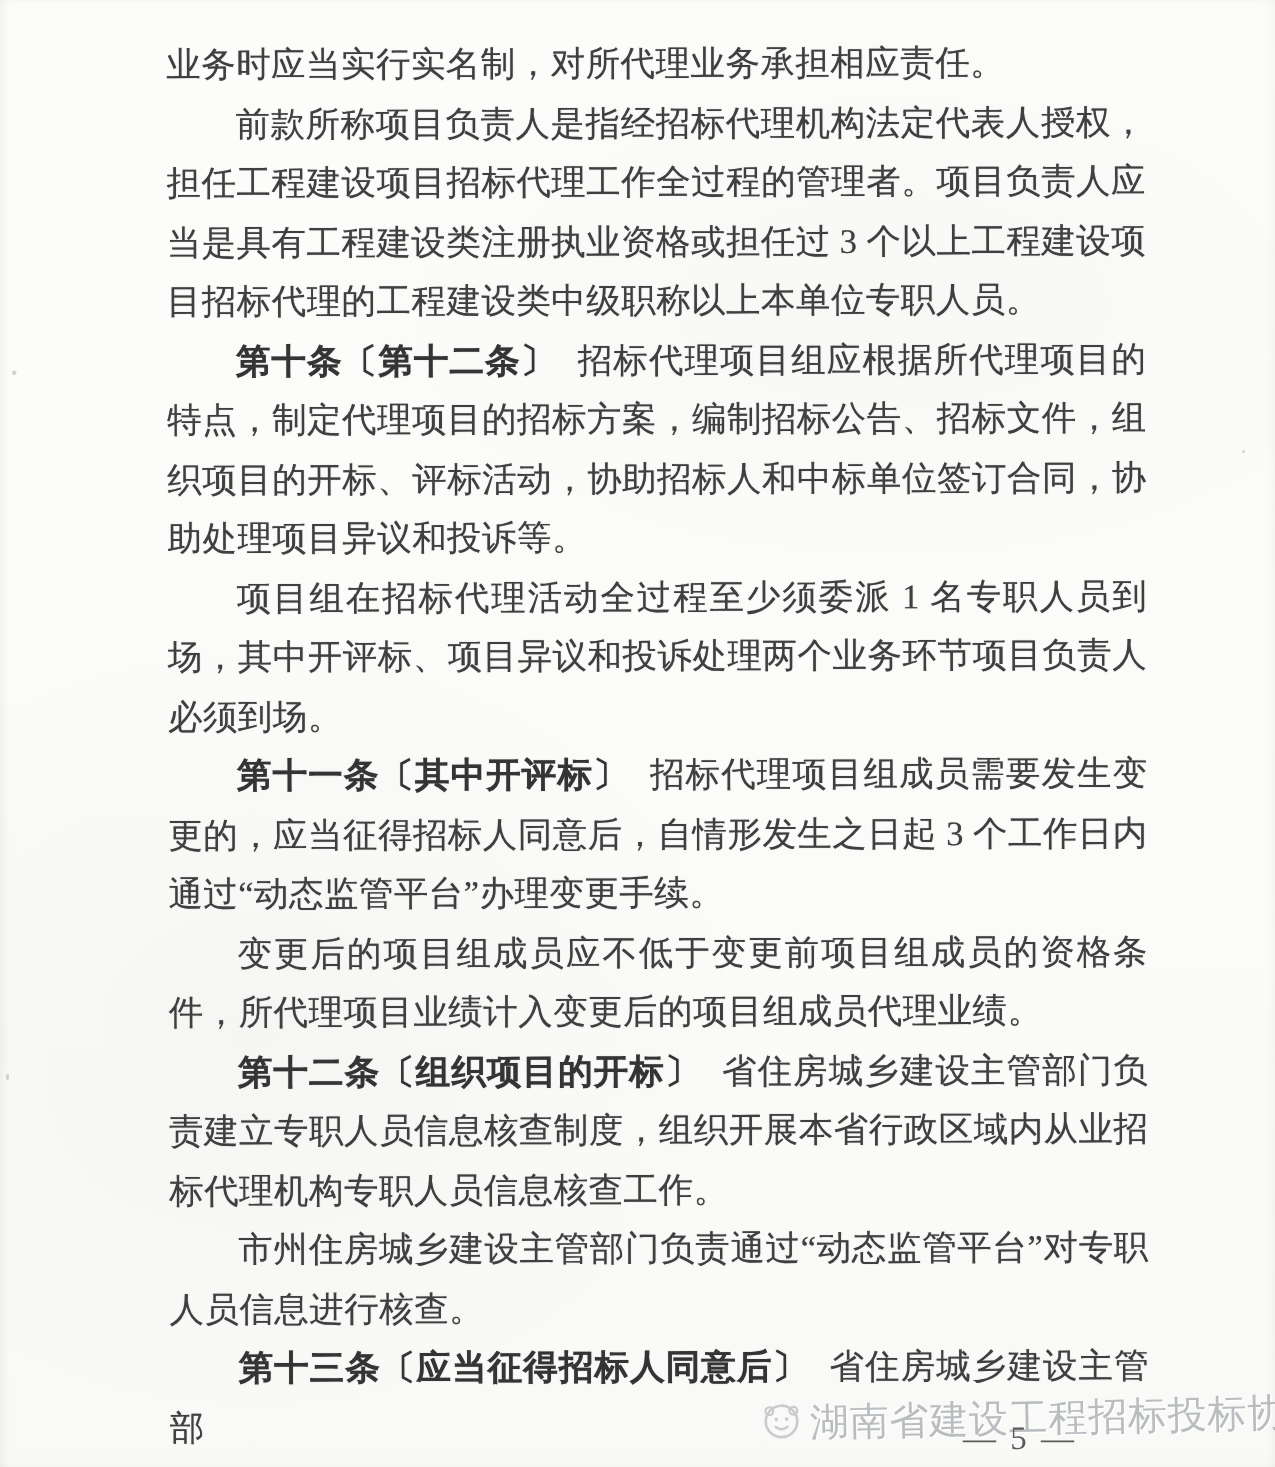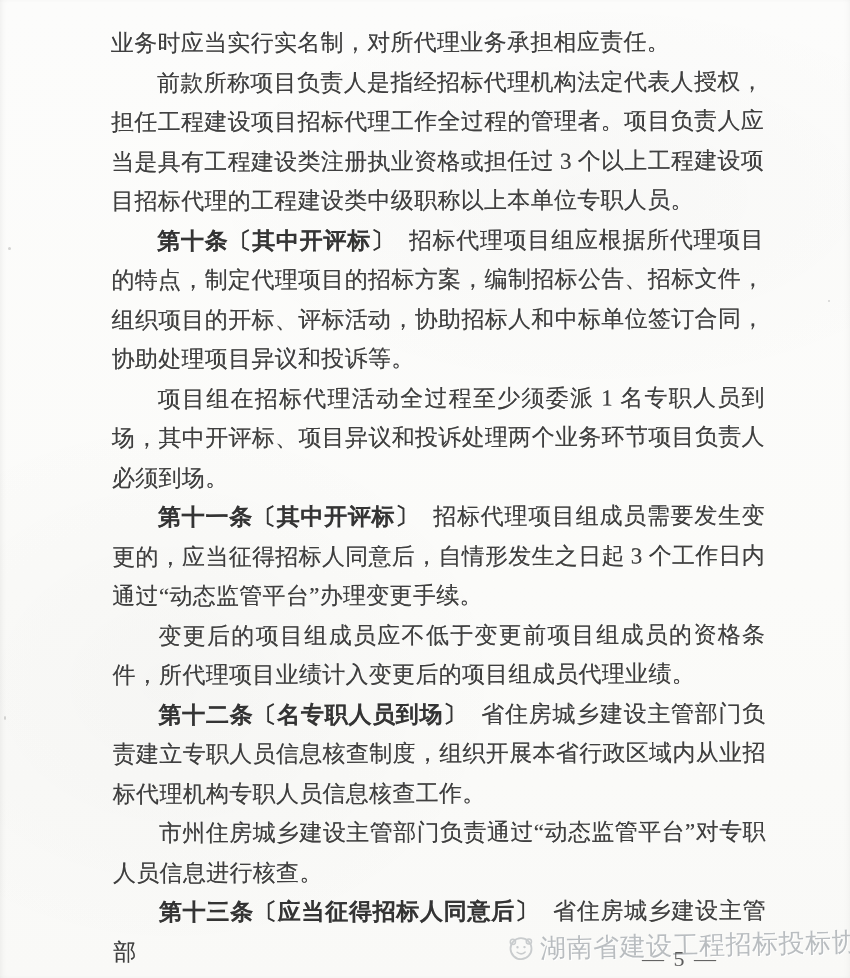--- a/index.html
+++ b/index.html
@@ -82,25 +82,25 @@
   .speck.s3 { left: 828px; top: 300px; width: 2px; height: 2px; }
 </style>
 </head>
 <body>
 
 <div class="scan-page">
 
   <div class="text-block">
     <p class="line"><span class="bold"></span><span>业务时应当实行实名制，对所代理业务承担相应责任。</span></p>
     <p class="line indent"><span class="bold"></span><span>前款所称项目负责人是指经招标代理机构法定代表人授权，担任工程建设项目招标代理工作全过程的管理者。项目负责人应当是具有工程建设类注册执业资格或担任过 3 个以上工程建设项目招标代理的工程建设类中级职称以上本单位专职人员。</span></p>
-    <p class="line indent"><span class="bold">第十条〔其中开评标〕</span><span>招标代理项目组应根据所代理项目的特点，制定代理项目的招标方案，编制招标公告、招标文件，组织项目的开标、评标活动，协助招标人和中标单位签订合同，协助处理项目异议和投诉等。</span></p>
+    <p class="line indent"><span class="bold">第十条〔第十二条〕</span><span>招标代理项目组应根据所代理项目的特点，制定代理项目的招标方案，编制招标公告、招标文件，组织项目的开标、评标活动，协助招标人和中标单位签订合同，协助处理项目异议和投诉等。</span></p>
     <p class="line indent"><span class="bold"></span><span>项目组在招标代理活动全过程至少须委派 1 名专职人员到场，其中开评标、项目异议和投诉处理两个业务环节项目负责人必须到场。</span></p>
     <p class="line indent"><span class="bold">第十一条〔其中开评标〕</span><span>招标代理项目组成员需要发生变更的，应当征得招标人同意后，自情形发生之日起 3 个工作日内通过“动态监管平台”办理变更手续。</span></p>
     <p class="line indent"><span class="bold"></span><span>变更后的项目组成员应不低于变更前项目组成员的资格条件，所代理项目业绩计入变更后的项目组成员代理业绩。</span></p>
-    <p class="line indent"><span class="bold">第十二条〔名专职人员到场〕</span><span>省住房城乡建设主管部门负责建立专职人员信息核查制度，组织开展本省行政区域内从业招标代理机构专职人员信息核查工作。</span></p>
+    <p class="line indent"><span class="bold">第十二条〔组织项目的开标〕</span><span>省住房城乡建设主管部门负责建立专职人员信息核查制度，组织开展本省行政区域内从业招标代理机构专职人员信息核查工作。</span></p>
     <p class="line indent"><span class="bold"></span><span>市州住房城乡建设主管部门负责通过“动态监管平台”对专职人员信息进行核查。</span></p>
     <p class="line indent"><span class="bold">第十三条〔应当征得招标人同意后〕</span><span>省住房城乡建设主管部</span></p>
   </div>
 
   <div class="footer-watermark">
     <span class="wm-icon">
       <svg width="30" height="30" viewBox="0 0 30 30">
         <circle cx="15" cy="16" r="10.5" fill="none" stroke="#b9bdc0" stroke-width="1.8"></circle>
         <circle cx="7" cy="9" r="2.6" fill="none" stroke="#b9bdc0" stroke-width="1.5"></circle>
         <circle cx="23" cy="9" r="2.6" fill="none" stroke="#b9bdc0" stroke-width="1.5"></circle>

